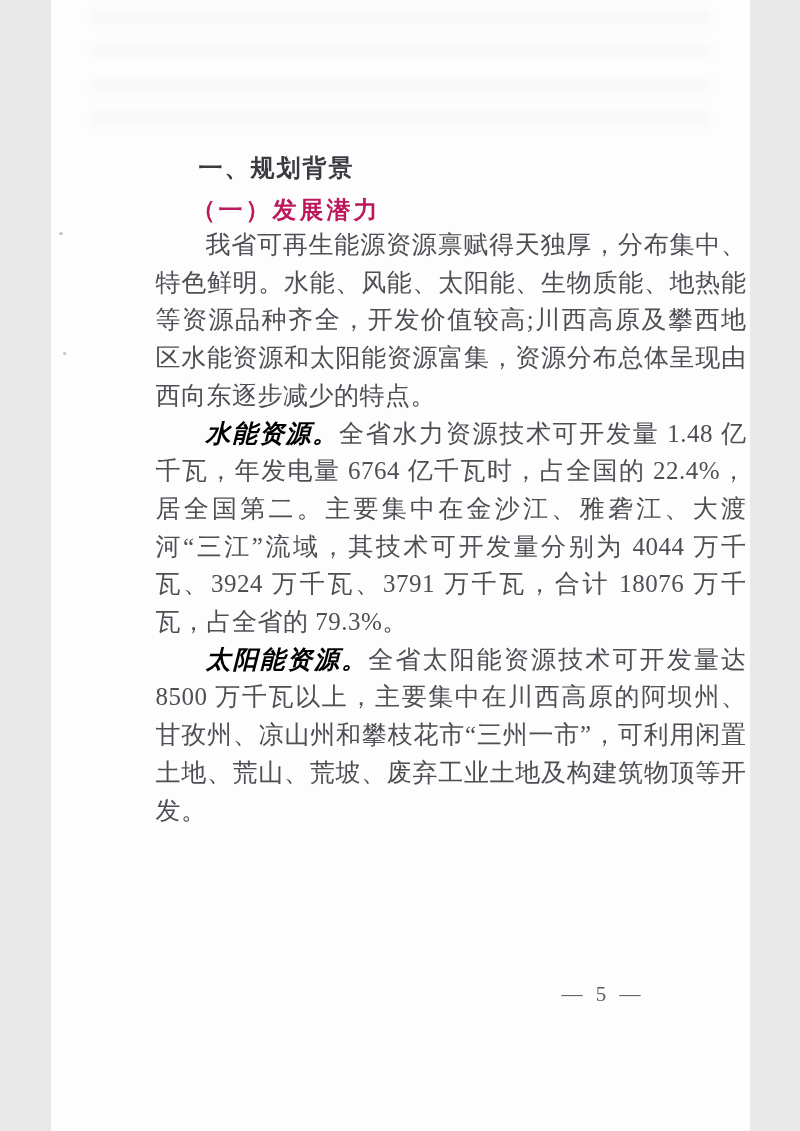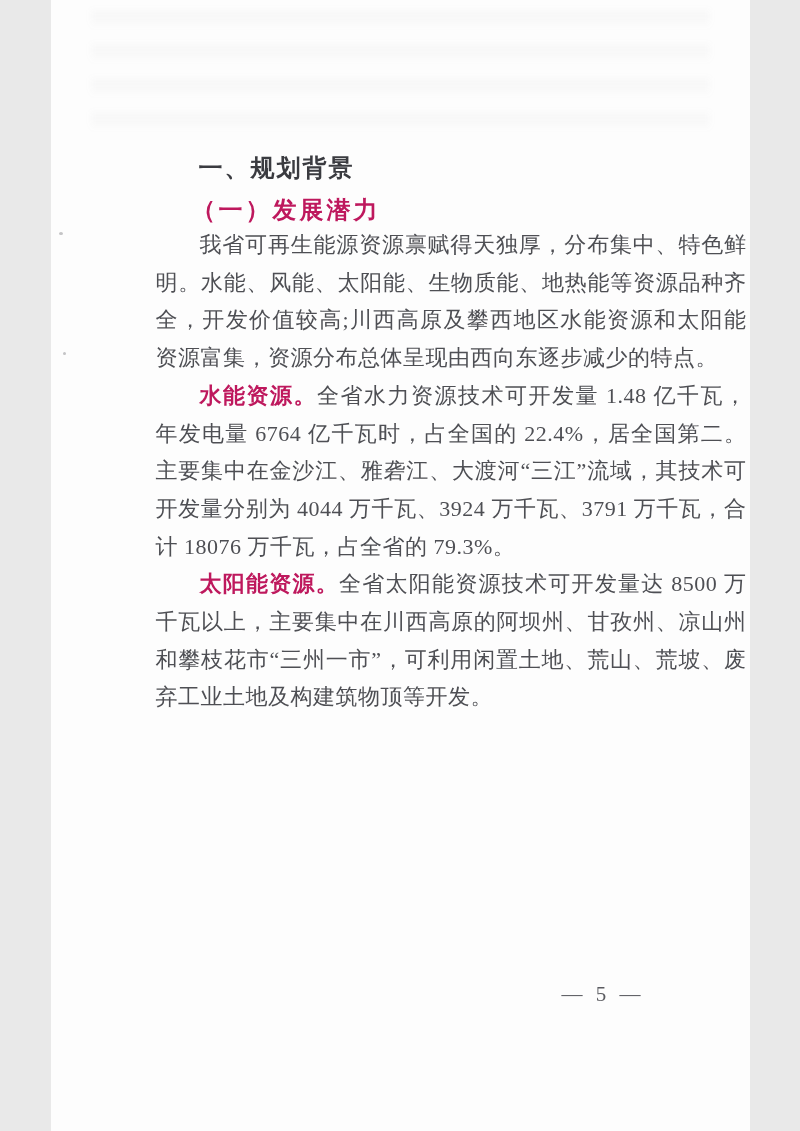--- a/index.html
+++ b/index.html
@@ -49,29 +49,30 @@
     margin: 10px 0 0 0;
     font-weight: 700;
     font-size: 24px;
     line-height: 32px;
     letter-spacing: 3px;
     color: #be185d;
     text-indent: 36px;
   }
   p.body {
     margin: 0;
-    font-size: 22px;
+    font-size: 25px;
     line-height: 37.7px;
     text-align: justify;
     text-indent: 2em;
     letter-spacing: 0.5px;
   }
   p.body strong {
     font-weight: 700;
-    color: #be185d;
+    color: #000000;
+    font-style: italic;
   }
   .pagenum {
     position: absolute;
     top: 982px;
     right: 105px;
     font-size: 21px;
     letter-spacing: 4px;
     color: #5a5b60;
   }
   

